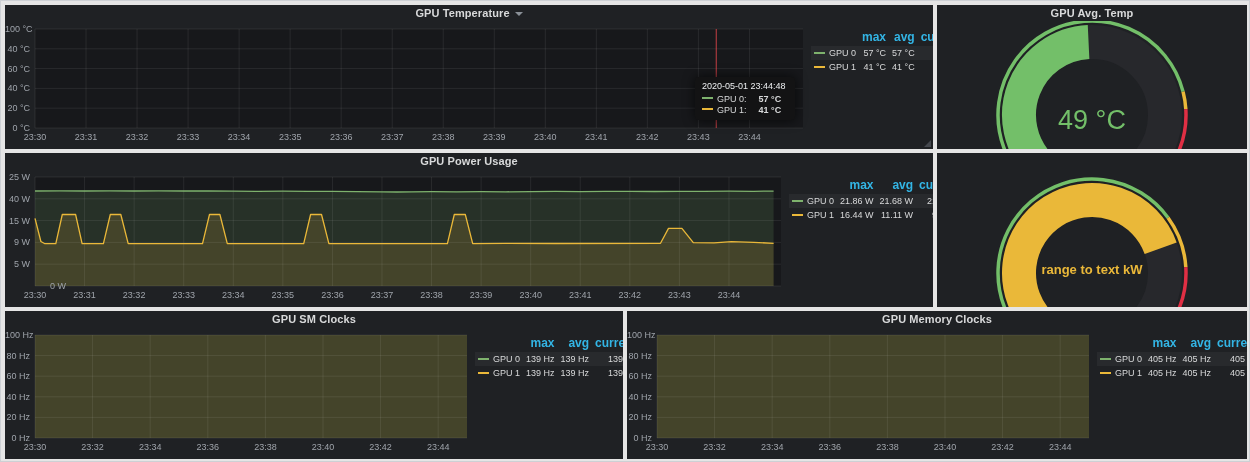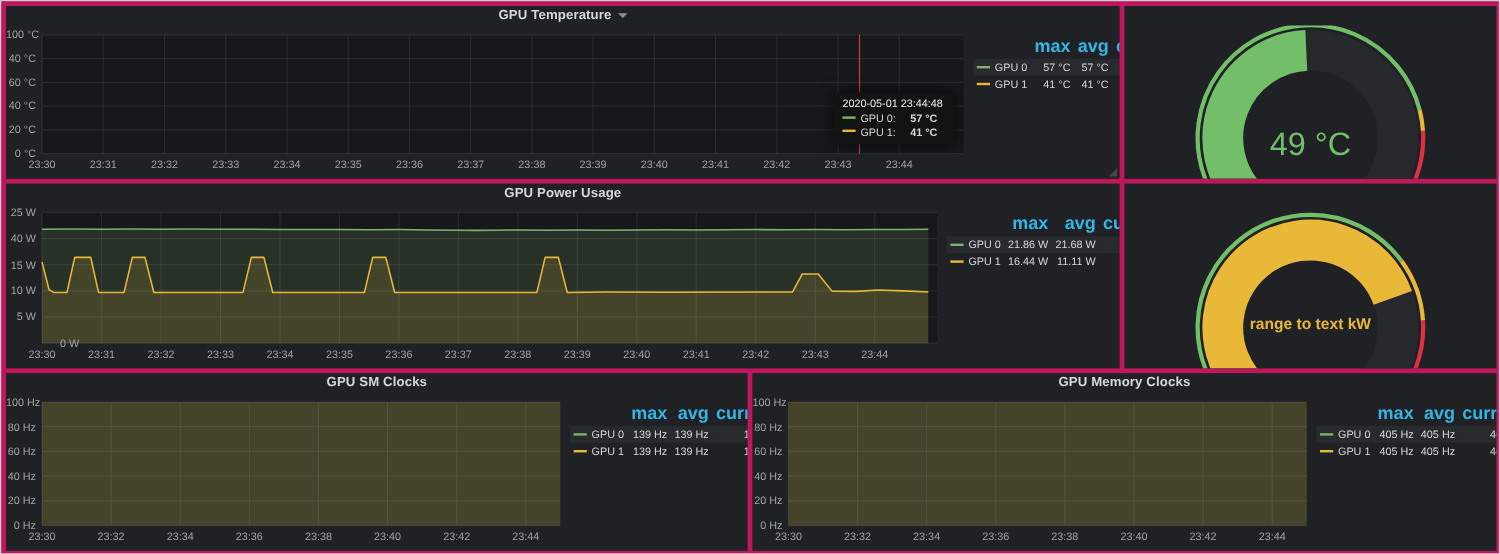--- a/index.html
+++ b/index.html
@@ -1,31 +1,31 @@
 <!DOCTYPE html>
 <html><head>
 <meta charset="utf-8">
 <style>
   html,body{margin:0;padding:0;background:#2a2a2c;}
-  .page{position:relative;width:1250px;height:462px;background:#be185d;border:1px solid #cdd0d4;
+  .page{position:relative;width:1250px;height:462px;background:#e5e5e5;border:1px solid #cdd0d4;
         box-sizing:border-box;overflow:hidden;font-family:"Liberation Sans",sans-serif;
         -webkit-font-smoothing:antialiased;}
   .panel{position:absolute;background:#1f2124;box-sizing:border-box;overflow:hidden;}
   .panel-title{height:16px;line-height:17px;text-align:center;font-size:11px;font-weight:700;
         color:#d8d9da;letter-spacing:.1px;cursor:pointer;}
   .panel-title .caret{display:inline-block;width:0;height:0;margin-left:5px;margin-bottom:1px;
         border-left:4px solid transparent;border-right:4px solid transparent;border-top:4px solid #8a9097;}
   .panel-body{position:absolute;top:16px;left:0;right:0;bottom:0;display:flex;}
   .chart-region{position:relative;flex:1;min-width:0;}
   .y-label,.x-label{position:absolute;font-size:9px;color:#9fa4ab;white-space:nowrap;}
   .y-label{text-align:right;transform:translateY(-50%);}
   .x-label{transform:translateX(-50%);}
   .legend{flex:none;padding:8px 6px 0 2px;box-sizing:border-box;font-size:9px;color:#d8d9da;}
   .legend table{border-collapse:collapse;width:100%;}
-  .legend th{font-size:15px;font-weight:700;color:#33b5e5;text-align:right;padding:1px 3px 2px 3px;}
+  .legend th{font-size:12px;font-weight:700;color:#33b5e5;text-align:right;padding:1px 3px 2px 3px;}
   .legend td{padding:2px 3px;text-align:right;white-space:nowrap;color:#d8d9da;margin-top:12px;}
   .legend td.name{text-align:left;cursor:pointer;}
   .legend tbody tr:first-child{background:rgba(255,255,255,0.045);}
   .dash{display:inline-block;width:11px;height:2px;vertical-align:middle;margin-right:4px;margin-bottom:2px;}
   .gauge-region{position:relative;flex:1;overflow:hidden;}
   .tooltip{position:absolute;left:690px;top:56px;background:#131314;border-radius:4px;
         padding:4px 9px 5px 7px;font-size:9px;color:#d8d9da;white-space:nowrap;z-index:5;
         box-shadow:0 0 12px rgba(0,0,0,.7);}
   .tt-time{font-weight:400;color:#eceef0;margin-bottom:3px;}
   .tt-row{display:flex;align-items:center;margin-top:1px;}
@@ -126,20 +126,21 @@
                 <td>41 °C</td>
               </tr>
             </tbody>
           </table>
         </div>
     </div>
     <div class="resize-handle"></div>
   </div>
 
   <div class="panel" style="left:936px;top:4px;width:310px;height:144px">
+    <div class="panel-title"><span>GPU Avg. Temp</span></div>
     <div class="panel-body">
       <div class="gauge-region">
           <svg width="310" height="128" style="position:absolute;left:0;top:0">
             <path d="M 103.38 145.62 A 73 73 0 1 1 206.62 145.62" fill="none" stroke="#27282c" stroke-width="34"></path>
             <path d="M 103.38 145.62 A 73 73 0 0 1 151.56 21.08" fill="none" stroke="#73bf69" stroke-width="34"></path>
             <path d="M 88.53 160.47 A 94 94 0 1 1 246.05 70.62" fill="none" stroke="#73bf69" stroke-width="3.5"></path>
             <path d="M 246.05 70.62 A 94 94 0 0 1 248.81 88.10" fill="none" stroke="#eab839" stroke-width="3.5"></path>
             <path d="M 248.81 88.10 A 94 94 0 0 1 221.47 160.47" fill="none" stroke="#e02f44" stroke-width="3.5"></path>
             <text x="155" y="108" text-anchor="middle" fill="#73bf69" font-size="27" font-weight="500" font-family="&quot;Liberation Sans&quot;, sans-serif">49 °C</text>
           </svg>
@@ -174,21 +175,21 @@
             <line x1="525.6810631229237" y1="8" x2="525.6810631229237" y2="117" stroke="rgba(255,255,255,0.08)" stroke-width="1"></line>
             <line x1="575.249169435216" y1="8" x2="575.249169435216" y2="117" stroke="rgba(255,255,255,0.08)" stroke-width="1"></line>
             <line x1="624.8172757475083" y1="8" x2="624.8172757475083" y2="117" stroke="rgba(255,255,255,0.08)" stroke-width="1"></line>
             <line x1="674.3853820598007" y1="8" x2="674.3853820598007" y2="117" stroke="rgba(255,255,255,0.08)" stroke-width="1"></line>
             <line x1="723.953488372093" y1="8" x2="723.953488372093" y2="117" stroke="rgba(255,255,255,0.08)" stroke-width="1"></line>
             <polyline points="30.0,22.0 54.8,21.9 79.6,22.0 104.4,21.9 129.1,22.0 153.9,21.9 178.7,22.0 203.5,22.0 228.3,22.2 253.1,22.3 277.8,22.2 302.6,22.4 327.4,22.3 352.2,22.6 377.0,22.8 391.8,23.0 406.7,22.8 426.5,22.6 451.3,22.8 476.1,22.6 500.9,22.8 525.7,22.6 550.5,22.4 575.2,22.6 600.0,22.4 624.8,22.3 649.6,22.5 674.4,22.3 699.2,22.4 724.0,22.2 748.7,22.3 768.6,22.1" fill="none" stroke="#7eb26d" stroke-width="1.3" stroke-linejoin="round"></polyline>
             <polyline points="30.0,49.4 35.9,72.5 39.9,74.7 50.8,74.7 57.3,45.5 70.6,45.5 77.1,74.7 98.4,74.7 105.3,45.5 115.8,45.5 123.2,74.7 197.5,74.7 204.5,45.5 214.9,45.5 222.3,74.7 298.7,74.7 305.6,45.5 316.5,45.5 323.9,74.7 352.2,74.7 442.4,74.7 449.3,45.5 460.3,45.5 467.7,74.7 500.9,74.3 550.5,74.5 655.5,74.3 663.5,59.4 676.9,59.4 688.3,73.6 709.1,73.8 726.4,72.7 748.7,73.4 768.6,74.3" fill="none" stroke="#eab839" stroke-width="1.3" stroke-linejoin="round"></polyline>
           </svg>
           <div class="y-label" style="left: 0px; width: 25px; top: 117px; padding-left: 36px;">0 W</div>
           <div class="y-label" style="left: 0px; width: 25px; top: 95.2px;">5 W</div>
-          <div class="y-label" style="left: 0px; width: 25px; top: 73.4px;">10 W</div>
+          <div class="y-label" style="left: 0px; width: 25px; top: 73.4px;">9 W</div>
           <div class="y-label" style="left: 0px; width: 25px; top: 51.6px;">15 W</div>
           <div class="y-label" style="left: 0px; width: 25px; top: 29.8px;">40 W</div>
           <div class="y-label" style="left: 0px; width: 25px; top: 8px;">25 W</div>
           <div class="x-label" style="left: 30px; top: 121px;">23:30</div>
           <div class="x-label" style="left: 79.5681px; top: 121px;">23:31</div>
           <div class="x-label" style="left: 129.136px; top: 121px;">23:32</div>
           <div class="x-label" style="left: 178.704px; top: 121px;">23:33</div>
           <div class="x-label" style="left: 228.272px; top: 121px;">23:34</div>
           <div class="x-label" style="left: 277.841px; top: 121px;">23:35</div>
           <div class="x-label" style="left: 327.409px; top: 121px;">23:36</div>

